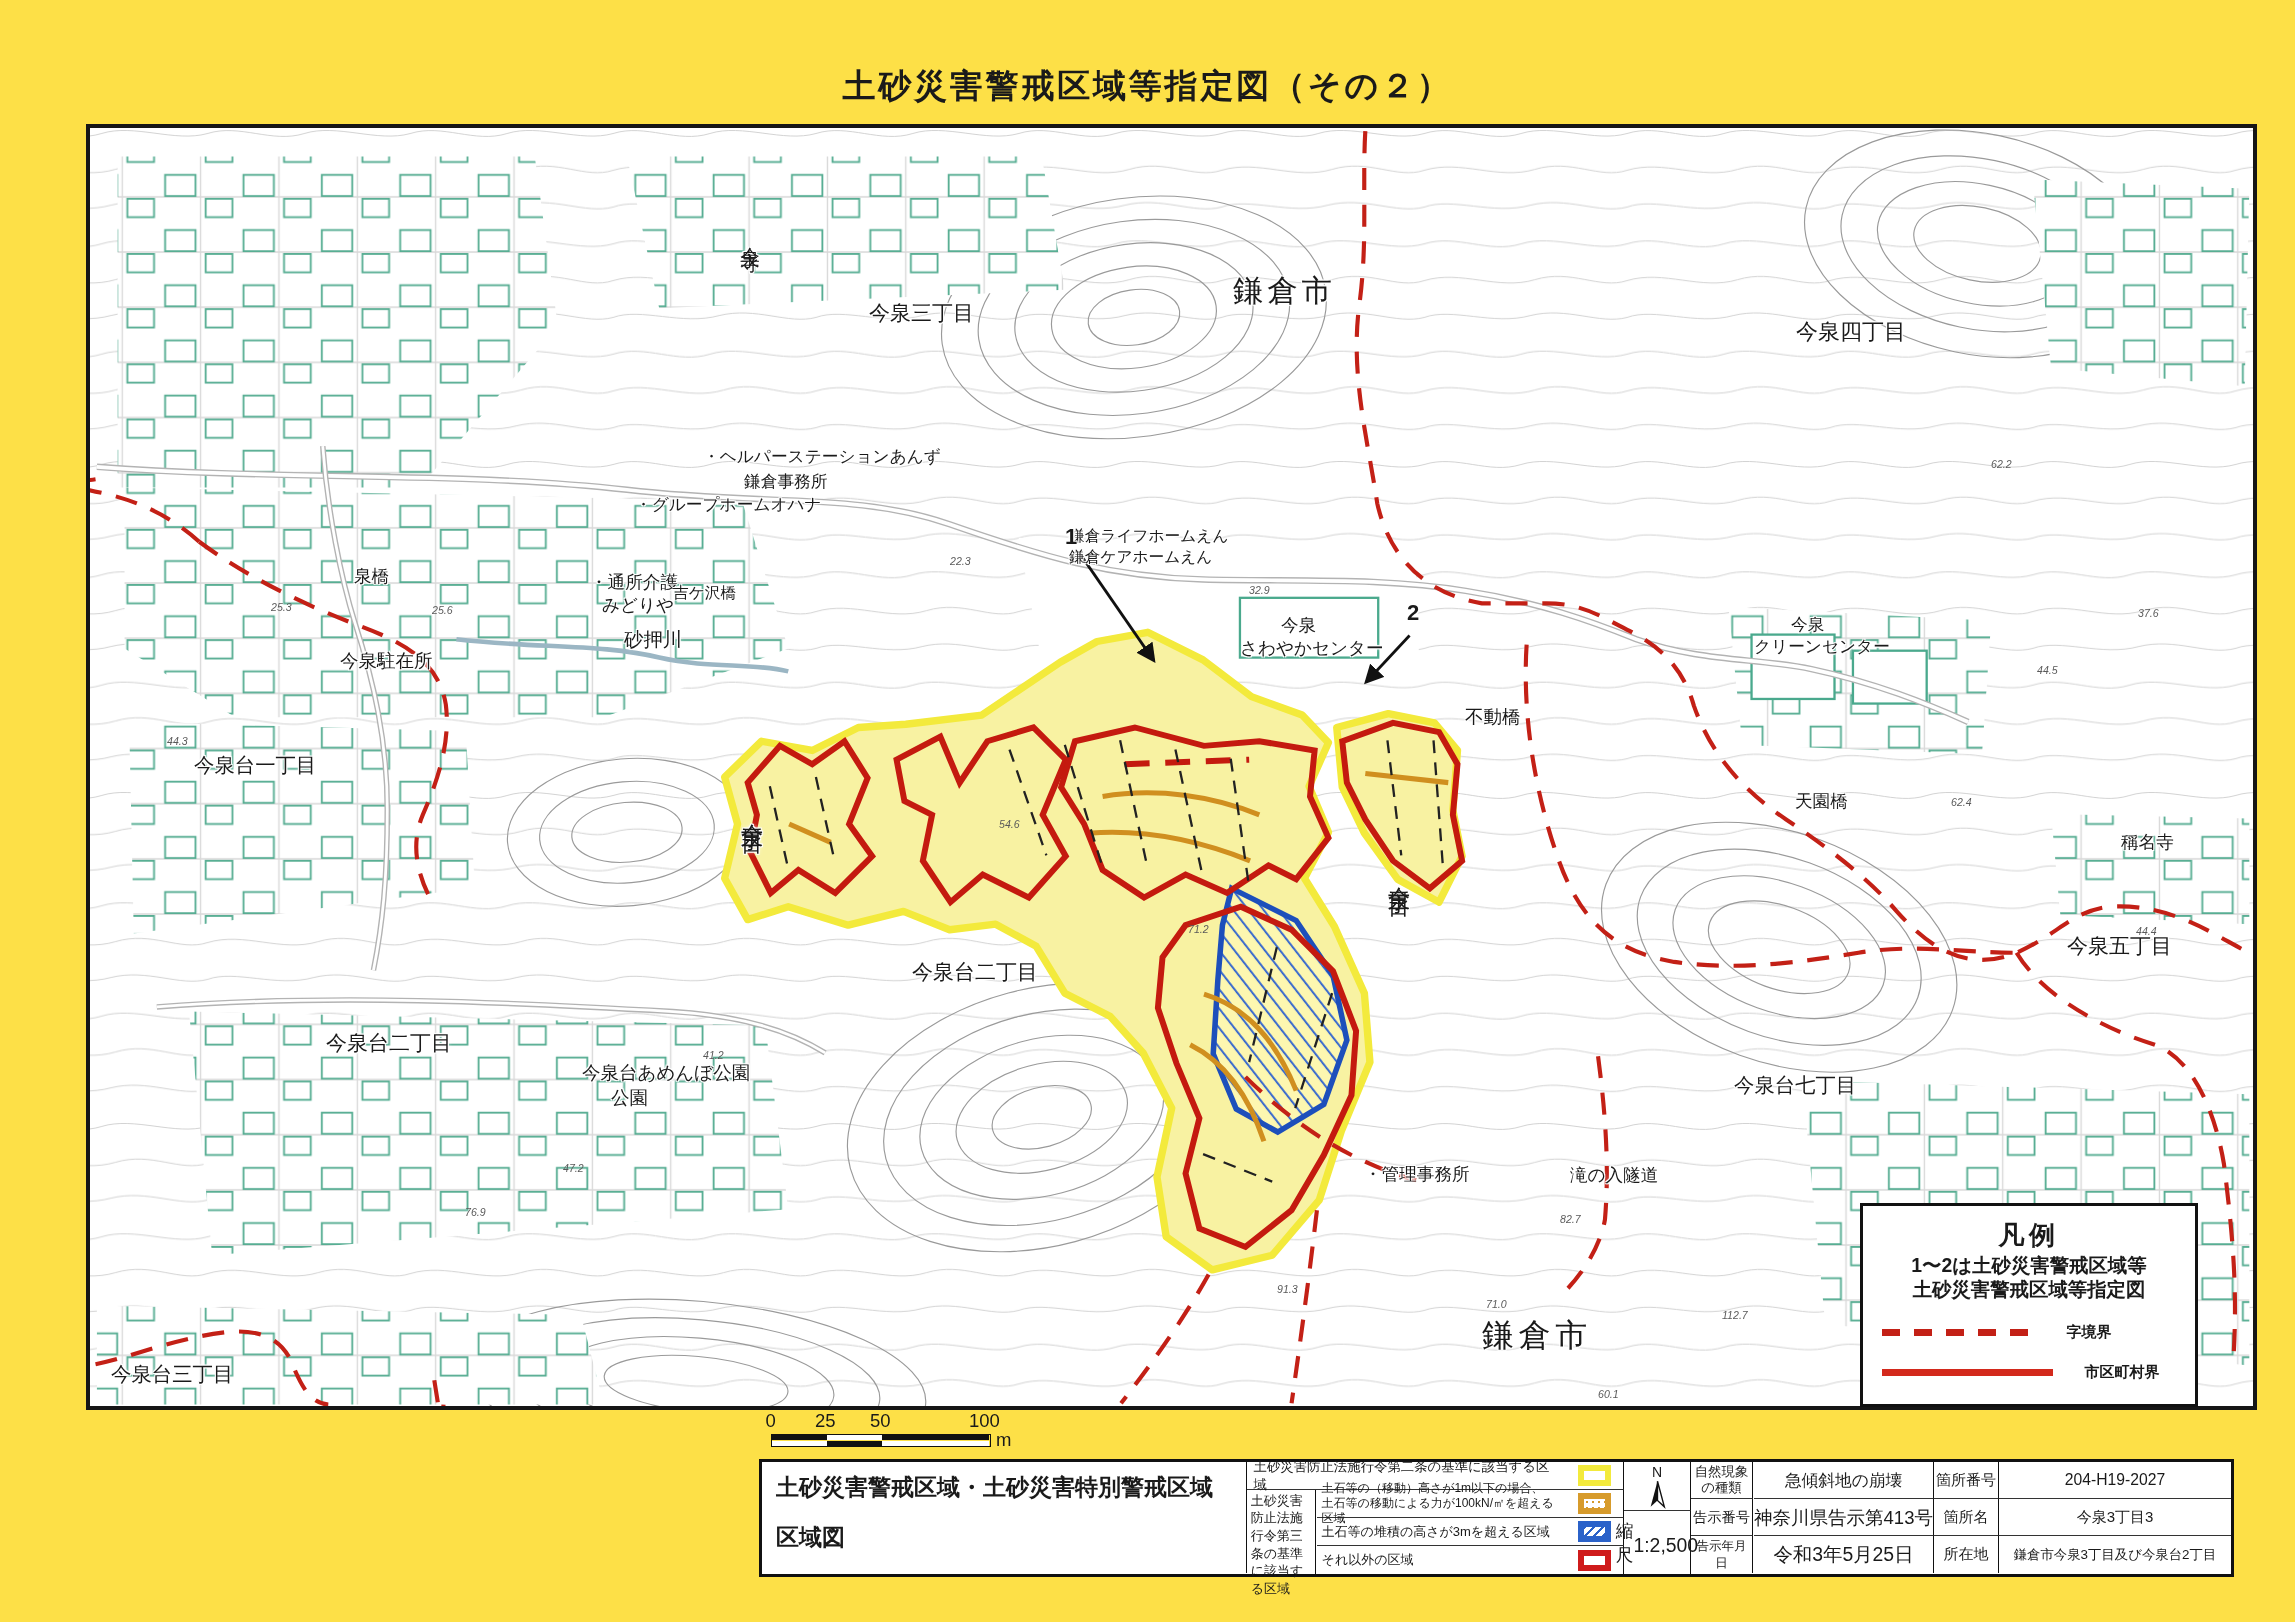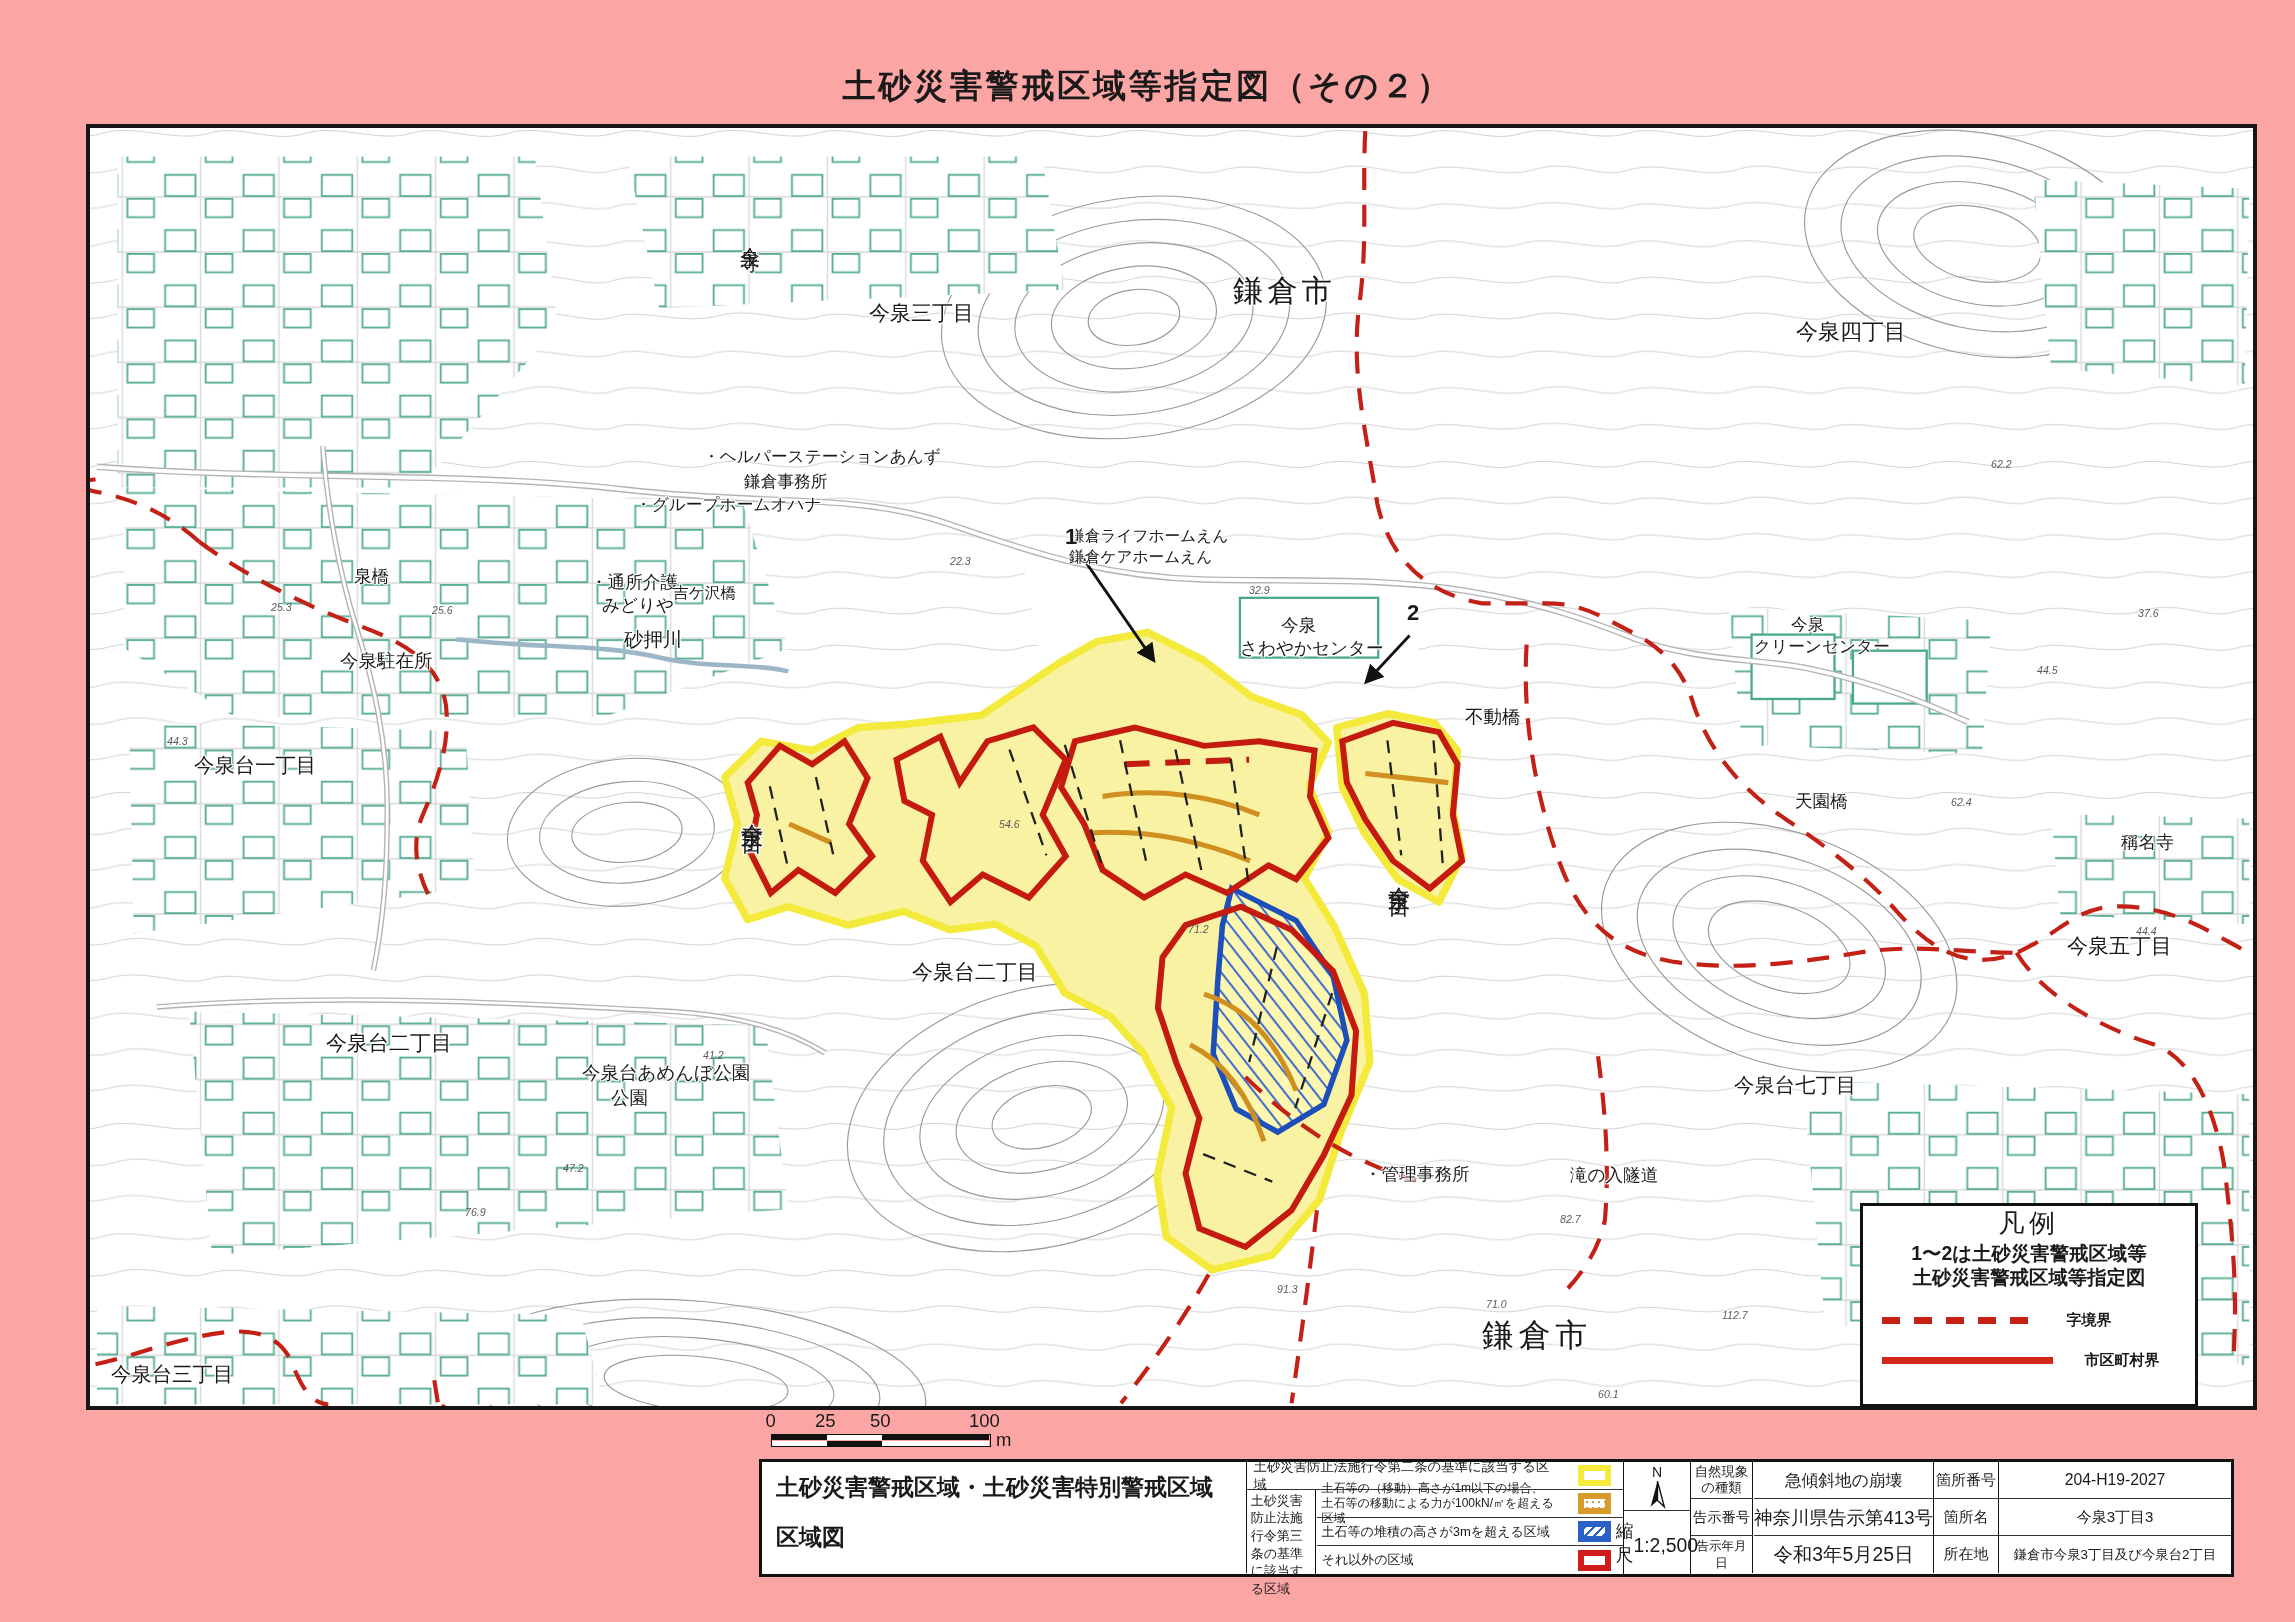--- a/index.html
+++ b/index.html
@@ -1,32 +1,32 @@
 <!DOCTYPE html>
 <html style="font-size:7.4px"><head>
 <meta charset="utf-8">
 <style>
   html,body{margin:0;padding:0;width:2295px;height:1623px;background:#fff;
     font-family:"Liberation Sans","DejaVu Sans",sans-serif;color:#1a1a1a;}
-  .page{position:relative;width:2295px;height:1623px;overflow:hidden;background:#fca5a5;}
+  .page{position:relative;width:2295px;height:1623px;overflow:hidden;background:#fde047;}
   .doc-title{position:absolute;left:0;right:0;top:64px;text-align:center;
     font-size:33px;font-weight:600;letter-spacing:2.8px;}
   .map-frame{position:absolute;left:86px;top:124px;width:2171px;height:1286px;
     border:4.2px solid #161616;box-sizing:border-box;background:#fff;overflow:hidden;}
   .map-frame svg{position:absolute;left:0;top:0;width:100%;height:100%;}
   .mlabel{position:absolute;white-space:nowrap;line-height:1.05;z-index:5;
     text-shadow:0.9px 0.9px 0 #fff,-0.9px -0.9px 0 #fff,0.9px -0.9px 0 #fff,-0.9px 0.9px 0 #fff,0 0 4.6px #fff;}
   .v{writing-mode:vertical-rl;text-orientation:upright;letter-spacing:2.8px;}
   .marker{position:absolute;font-size:22px;font-weight:600;z-index:6;
     text-shadow:0.9px 0.9px 0 #fff,-0.9px -0.9px 0 #fff,0.9px -0.9px 0 #fff,-0.9px 0.9px 0 #fff;}
   .spot{position:absolute;font-size:10.6px;color:#5a5a5a;font-style:italic;z-index:4;}
   
   .legend-box{position:absolute;left:1860px;top:1203px;width:338px;height:204px;
     border:3.2px solid #111;box-sizing:border-box;background:#fff;z-index:8;text-align:center;}
-  .legend-title{font-size:26px;font-weight:400;letter-spacing:4.6px;}
+  .legend-title{font-size:26px;font-weight:700;margin-top:12px;letter-spacing:4.6px;}
   .legend-line{font-size:19.4px;font-weight:600;line-height:1.25;}
   .legend-line:first-of-type{margin-top:8.3px;}
   .legend-row{display:flex;align-items:center;margin:21px 18.5px 0 18.5px;}
   .sample{display:inline-block;width:153px;height:7px;margin-right:32px;}
   .sample.dashed{background:repeating-linear-gradient(90deg,#c32016 0 18.5px,transparent 18.5px 32px);}
   .sample.solid{background:#d3291c;width:171px;}
   .legend-key{font-size:15px;font-weight:700;}
   
   .scalebar{position:absolute;left:759px;top:1410px;width:287px;height:44px;z-index:8;}
   .sb-num{position:absolute;top:0;font-size:18.5px;}

